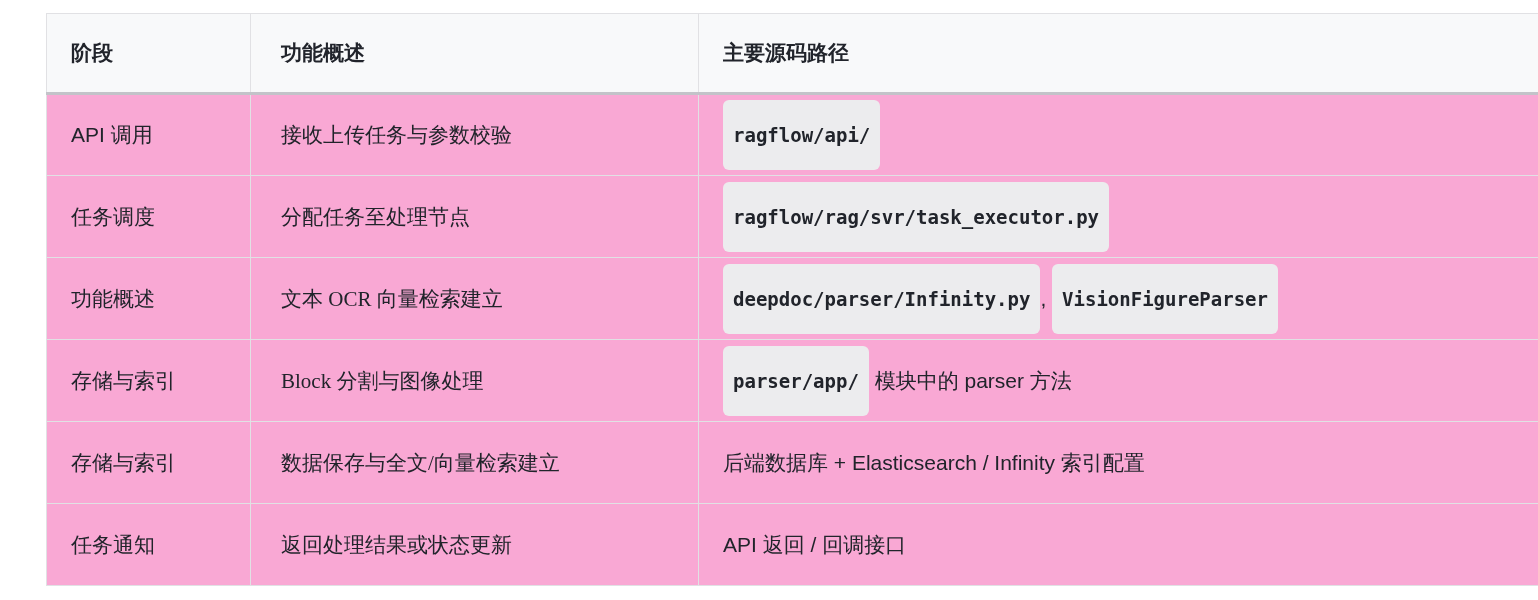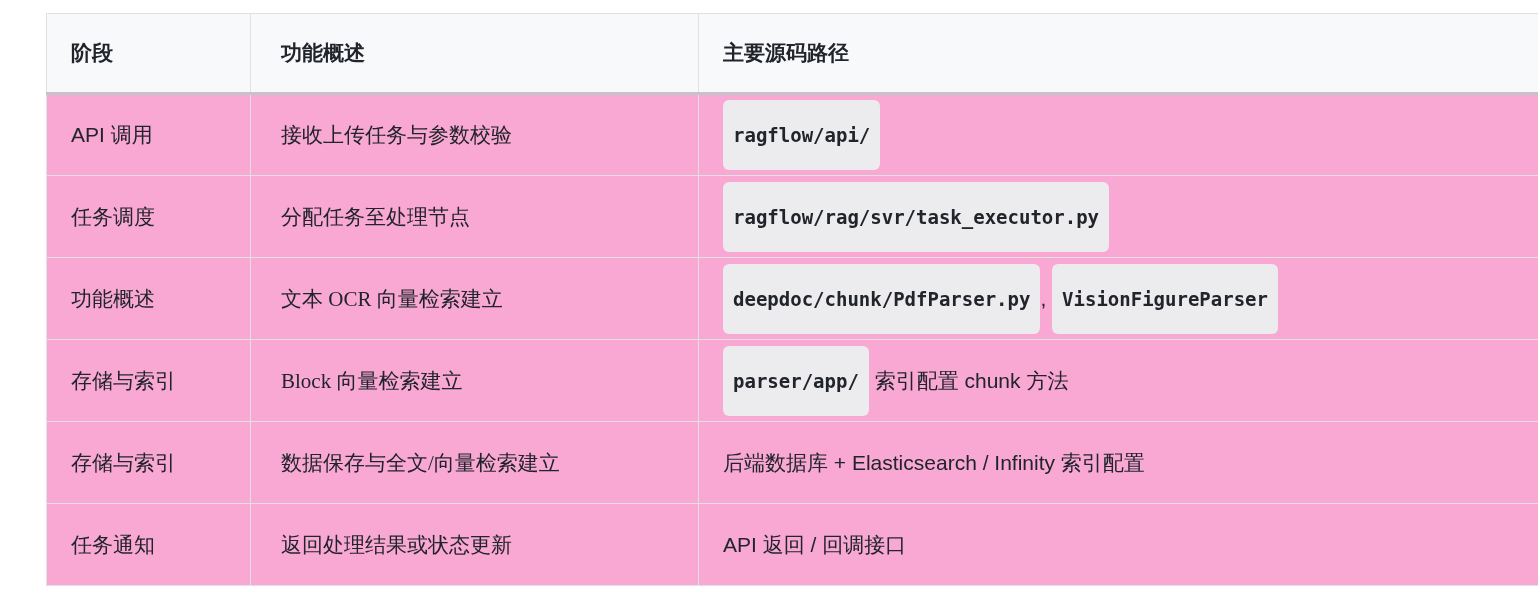--- a/index.html
+++ b/index.html
@@ -84,26 +84,26 @@
           <td class="path-cell"><span class="code">ragflow/api/</span></td>
         </tr>
         <tr>
           <td>任务调度</td>
           <td class="summary">分配任务至处理节点</td>
           <td class="path-cell"><span class="code">ragflow/rag/svr/task_executor.py</span></td>
         </tr>
         <tr>
           <td>功能概述</td>
           <td class="summary">文本 OCR 向量检索建立</td>
-          <td class="path-cell"><span class="code">deepdoc/chunk/PdfParser.py</span><span>, </span><span class="code">VisionFigureParser</span></td>
+          <td class="path-cell"><span class="code">deepdoc/parser/Infinity.py</span><span>, </span><span class="code">VisionFigureParser</span></td>
         </tr>
         <tr>
           <td>存储与索引</td>
-          <td class="summary">Block 向量检索建立</td>
-          <td class="path-cell"><span class="code">parser/app/</span><span> 索引配置 chunk 方法</span></td>
+          <td class="summary">Block 分割与图像处理</td>
+          <td class="path-cell"><span class="code">parser/app/</span><span> 模块中的 parser 方法</span></td>
         </tr>
         <tr>
           <td>存储与索引</td>
           <td class="summary">数据保存与全文/向量检索建立</td>
           <td class="path-cell"><span>后端数据库 + Elasticsearch / Infinity 索引配置</span></td>
         </tr>
         <tr>
           <td>任务通知</td>
           <td class="summary">返回处理结果或状态更新</td>
           <td class="path-cell"><span>API 返回 / 回调接口</span></td>

